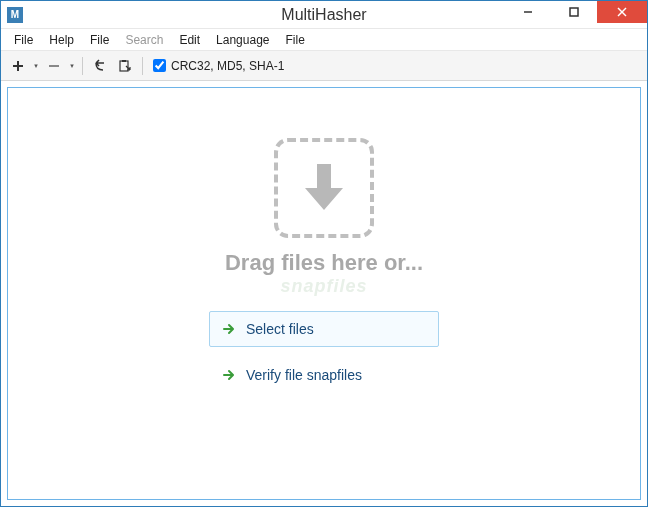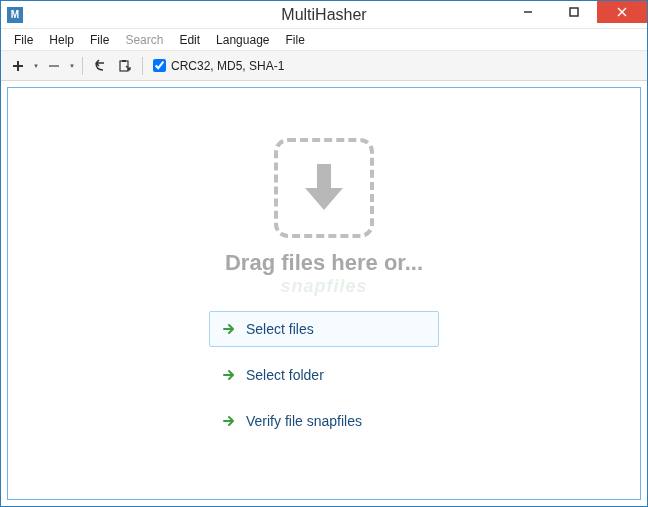--- a/index.html
+++ b/index.html
@@ -272,24 +272,18 @@
       <div class="action-item selected">
         <svg class="arrow-icon" width="14" height="14">
             <path d="M2 7 L10 7 M7 3 L11 7 L7 11" stroke="#3a9c3a" stroke-width="2" fill="none" stroke-linecap="round" stroke-linejoin="round"></path>
           </svg>
         <span class="action-label">Select files</span>
       </div>
       <div class="action-item">
         <svg class="arrow-icon" width="14" height="14">
             <path d="M2 7 L10 7 M7 3 L11 7 L7 11" stroke="#3a9c3a" stroke-width="2" fill="none" stroke-linecap="round" stroke-linejoin="round"></path>
           </svg>
-        <span class="action-label">Select folder</span>
-      </div>
-      <div class="action-item">
-        <svg class="arrow-icon" width="14" height="14">
-            <path d="M2 7 L10 7 M7 3 L11 7 L7 11" stroke="#3a9c3a" stroke-width="2" fill="none" stroke-linecap="round" stroke-linejoin="round"></path>
-          </svg>
         <span class="action-label">Verify file snapfiles</span>
       </div>
     </div>
   </div>
 
 </div>
 
 </body></html>

